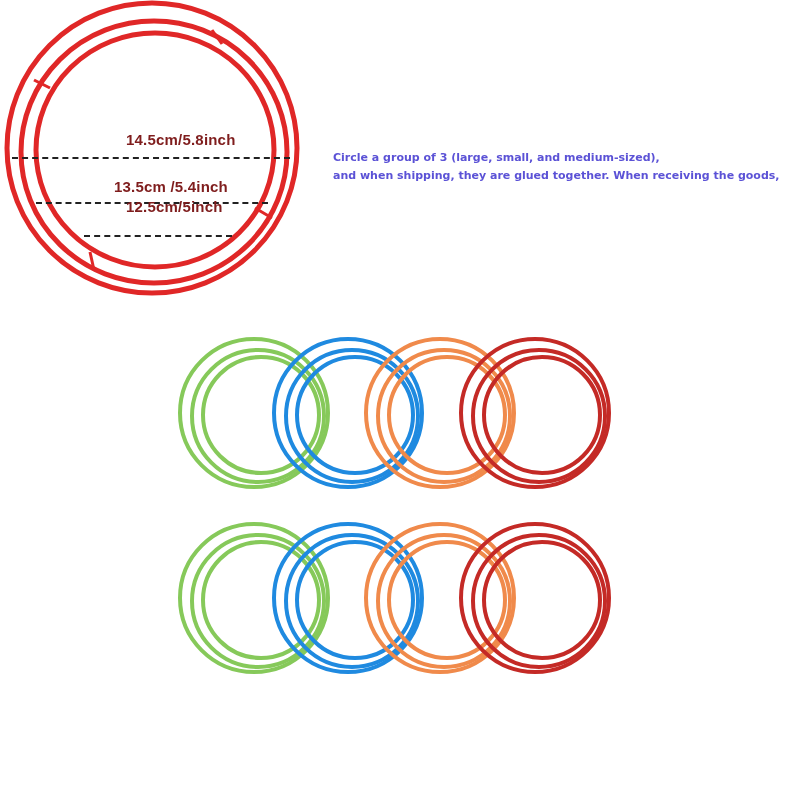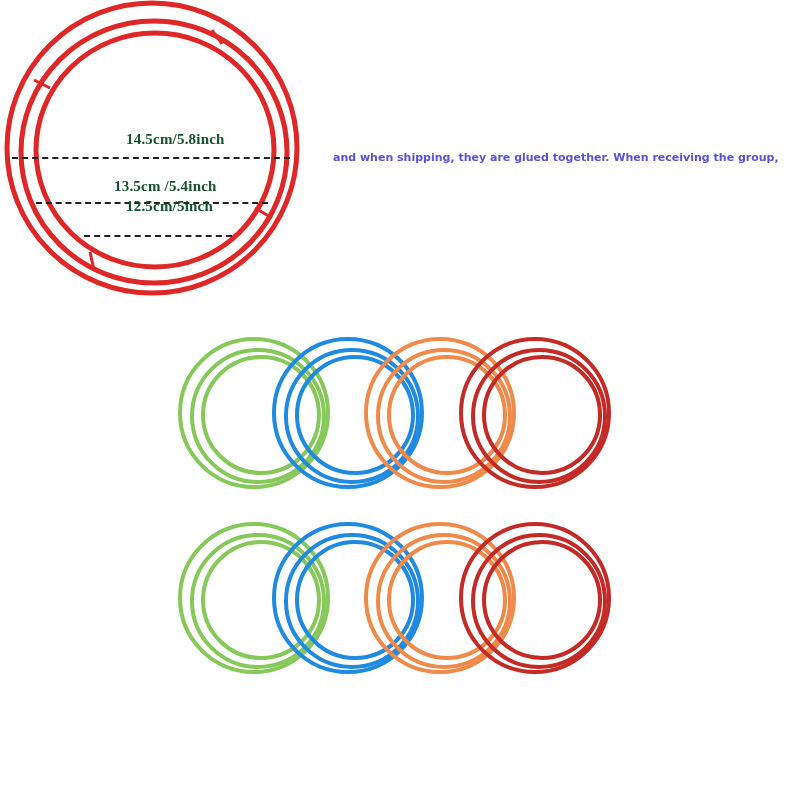--- a/index.html
+++ b/index.html
@@ -1,18 +1,18 @@
 <!DOCTYPE html>
 <html><head>
   <meta charset="utf-8">
   <style>
     html, body { margin: 0; padding: 0; background: #ffffff; }
     body { width: 800px; height: 800px; position: relative; overflow: hidden; font-family: "DejaVu Sans", sans-serif; }
     .hero-ring { position: absolute; left: 0; top: 0; width: 310px; height: 300px; }
-    .dim-label { position: absolute; font-family: Liberation Serif, serif; font-weight: bold; font-size: 15px; color: #14532d; white-space: nowrap; letter-spacing: 0.2px; }
+    .dim-label { position: absolute; font-family: Liberation Sans, sans-serif; font-weight: bold; font-size: 15px; color: #7f1d1d; white-space: nowrap; letter-spacing: 0.2px; }
     .dim-line { position: absolute; height: 0; border-top: 2px dashed #222; }
     .desc { position: absolute; left: 333px; top: 149px; width: 460px; color: #5b52d6; font-family: "DejaVu Sans", sans-serif; font-weight: bold; font-size: 11px; line-height: 17.5px; }
     .desc div { white-space: nowrap; }
     .rings-grid { position: absolute; left: 0; top: 0; width: 800px; height: 800px; }
   </style>
 </head>
 <body>
 
 <svg class="hero-ring" viewBox="0 0 310 300">
   <g fill="none" stroke="#e02727" stroke-width="5">
@@ -30,21 +30,22 @@
 
 <div class="dim-line" style="left:12px; top:157px; width:278px;"></div>
 <div class="dim-line" style="left:36px; top:202px; width:232px;"></div>
 <div class="dim-line" style="left:84px; top:235px; width:148px;"></div>
 
 <div class="dim-label" style="left:126px; top:131px;">14.5cm/5.8inch</div>
 <div class="dim-label" style="left:114px; top:178px;">13.5cm /5.4inch</div>
 <div class="dim-label" style="left:126px; top:198px;">12.5cm/5inch</div>
 
 <div class="desc">
-  <div>and when shipping, they are glued together. When receiving the group,</div>
+  <div>Circle a group of 3 (large, small, and medium-sized),</div>
+  <div>and when shipping, they are glued together. When receiving the goods,</div>
 </div>
 
 <svg class="rings-grid" viewBox="0 0 800 800">
   <defs>
     <g id="ringset" fill="none" stroke-width="4">
       <circle cx="0" cy="0" r="74"></circle>
       <circle cx="4" cy="3" r="66"></circle>
       <circle cx="7" cy="2" r="58"></circle>
     </g>
   </defs>

